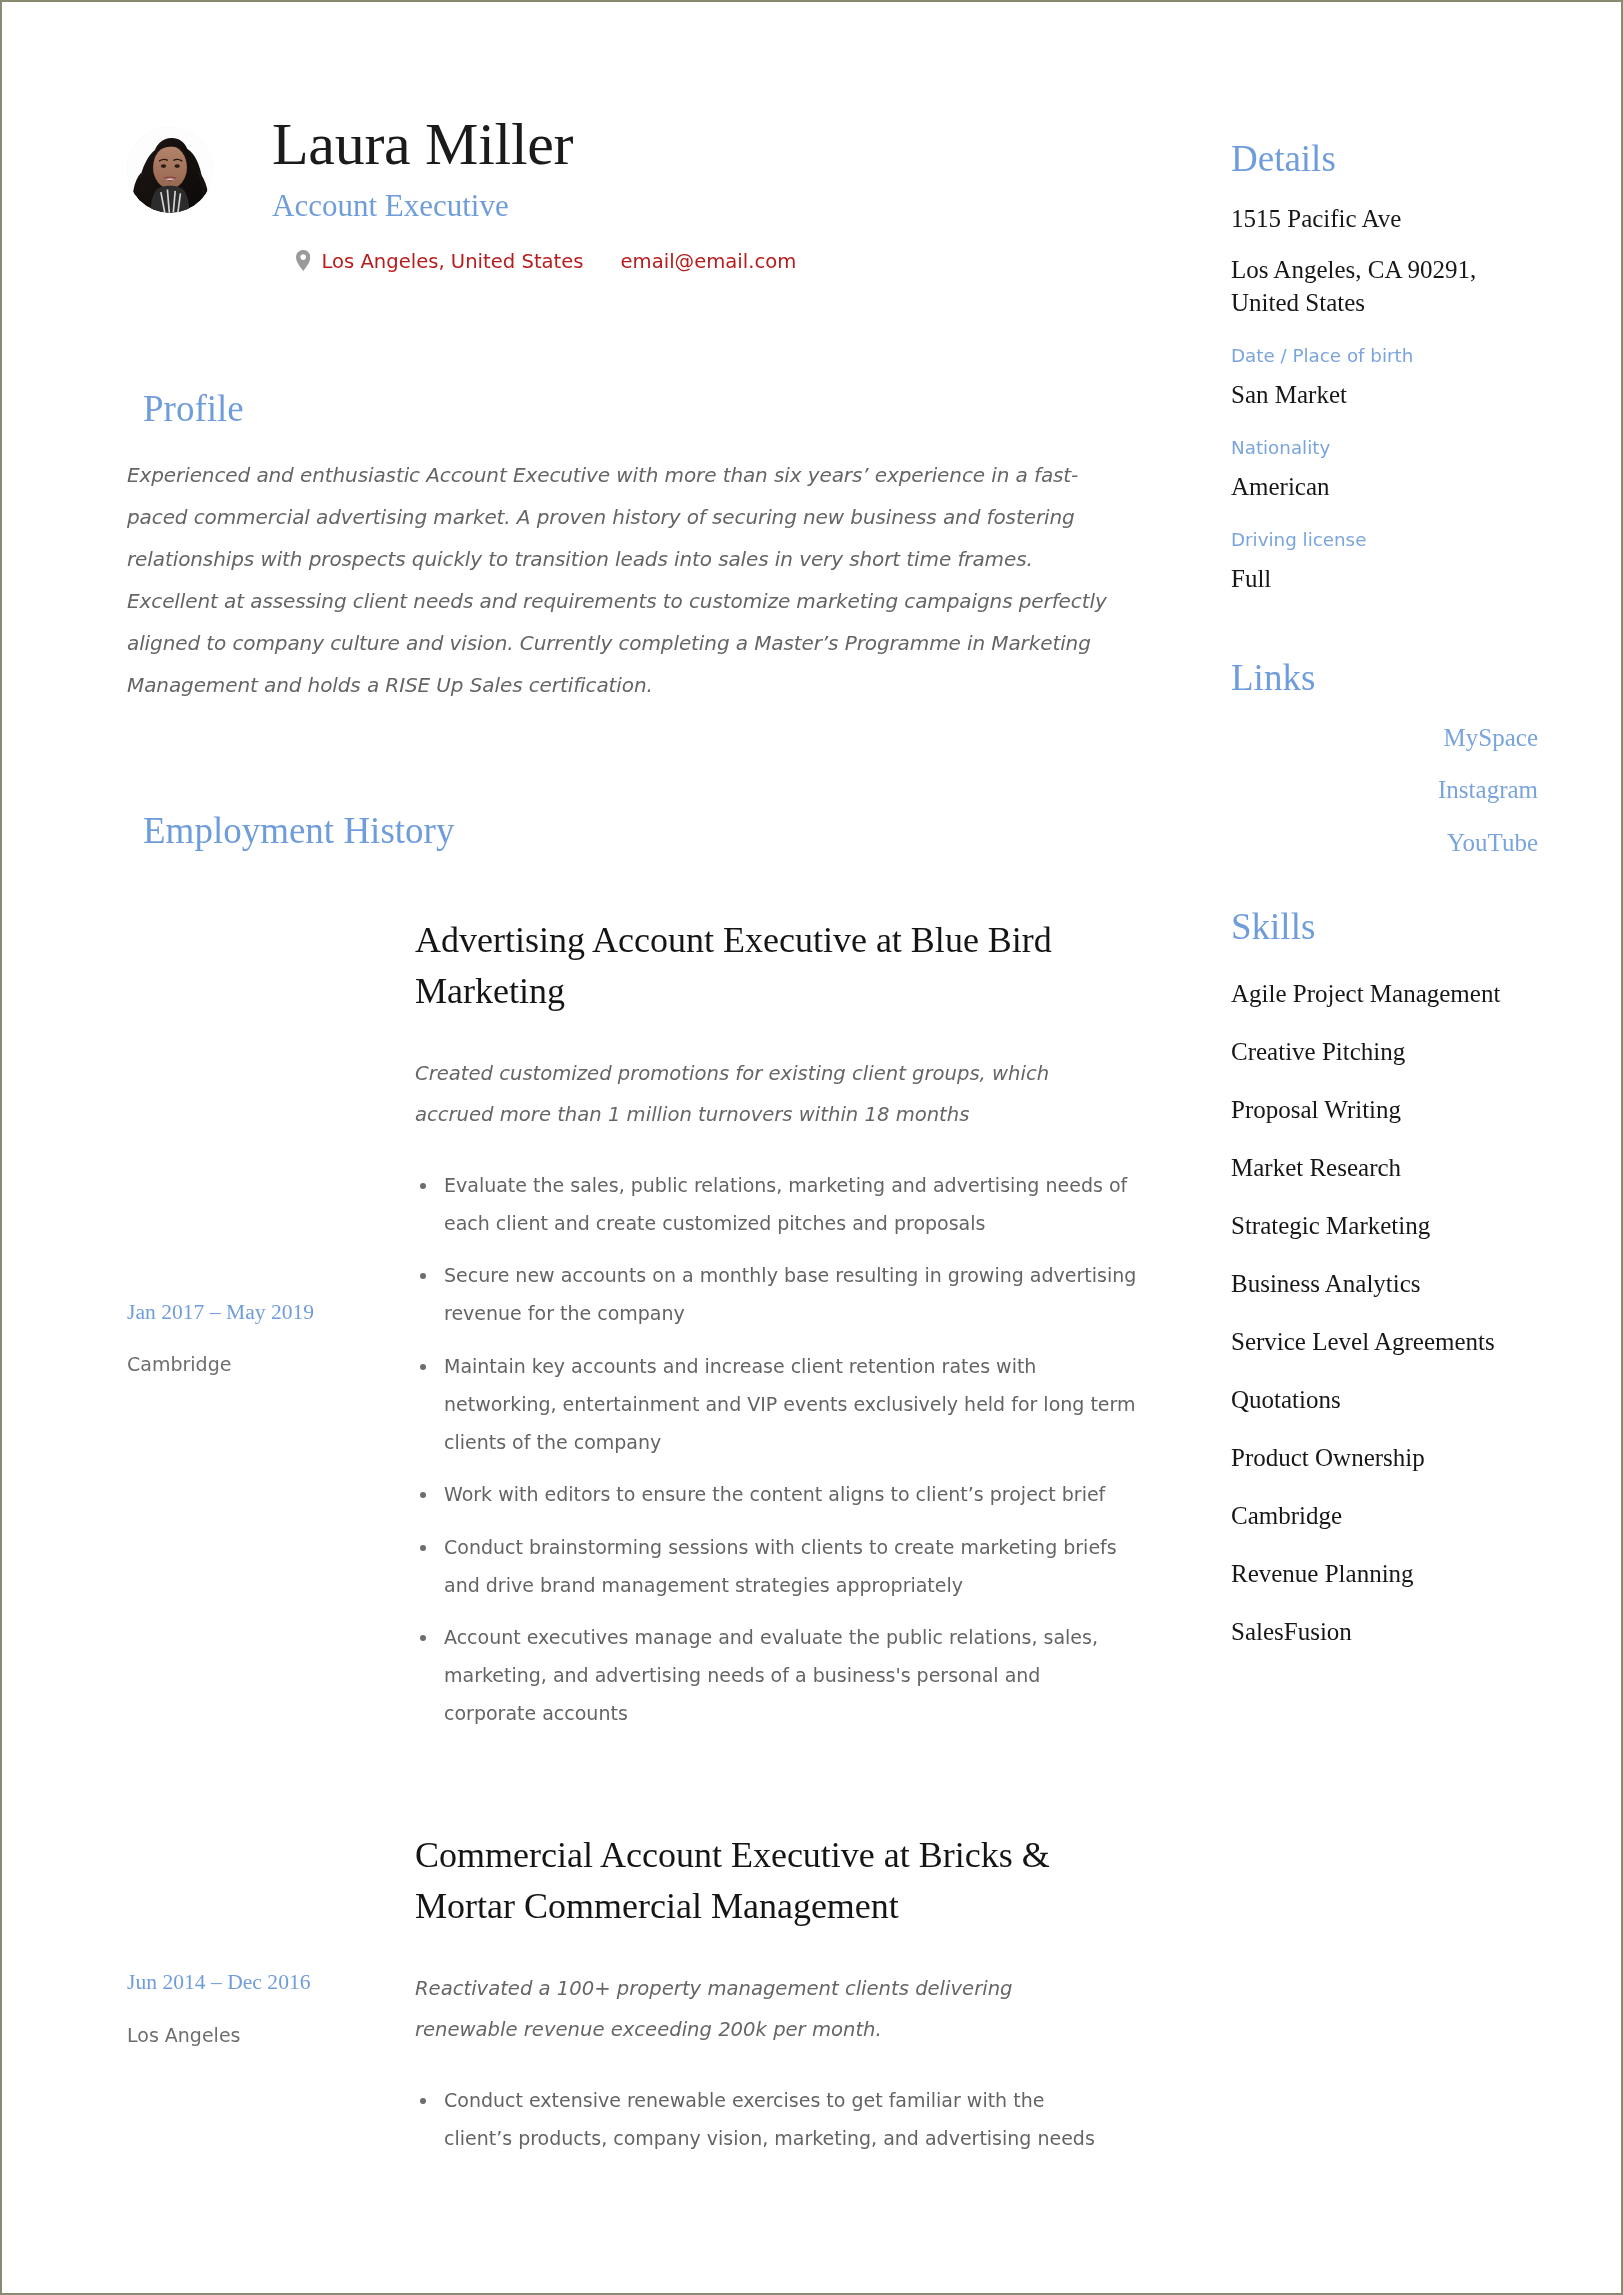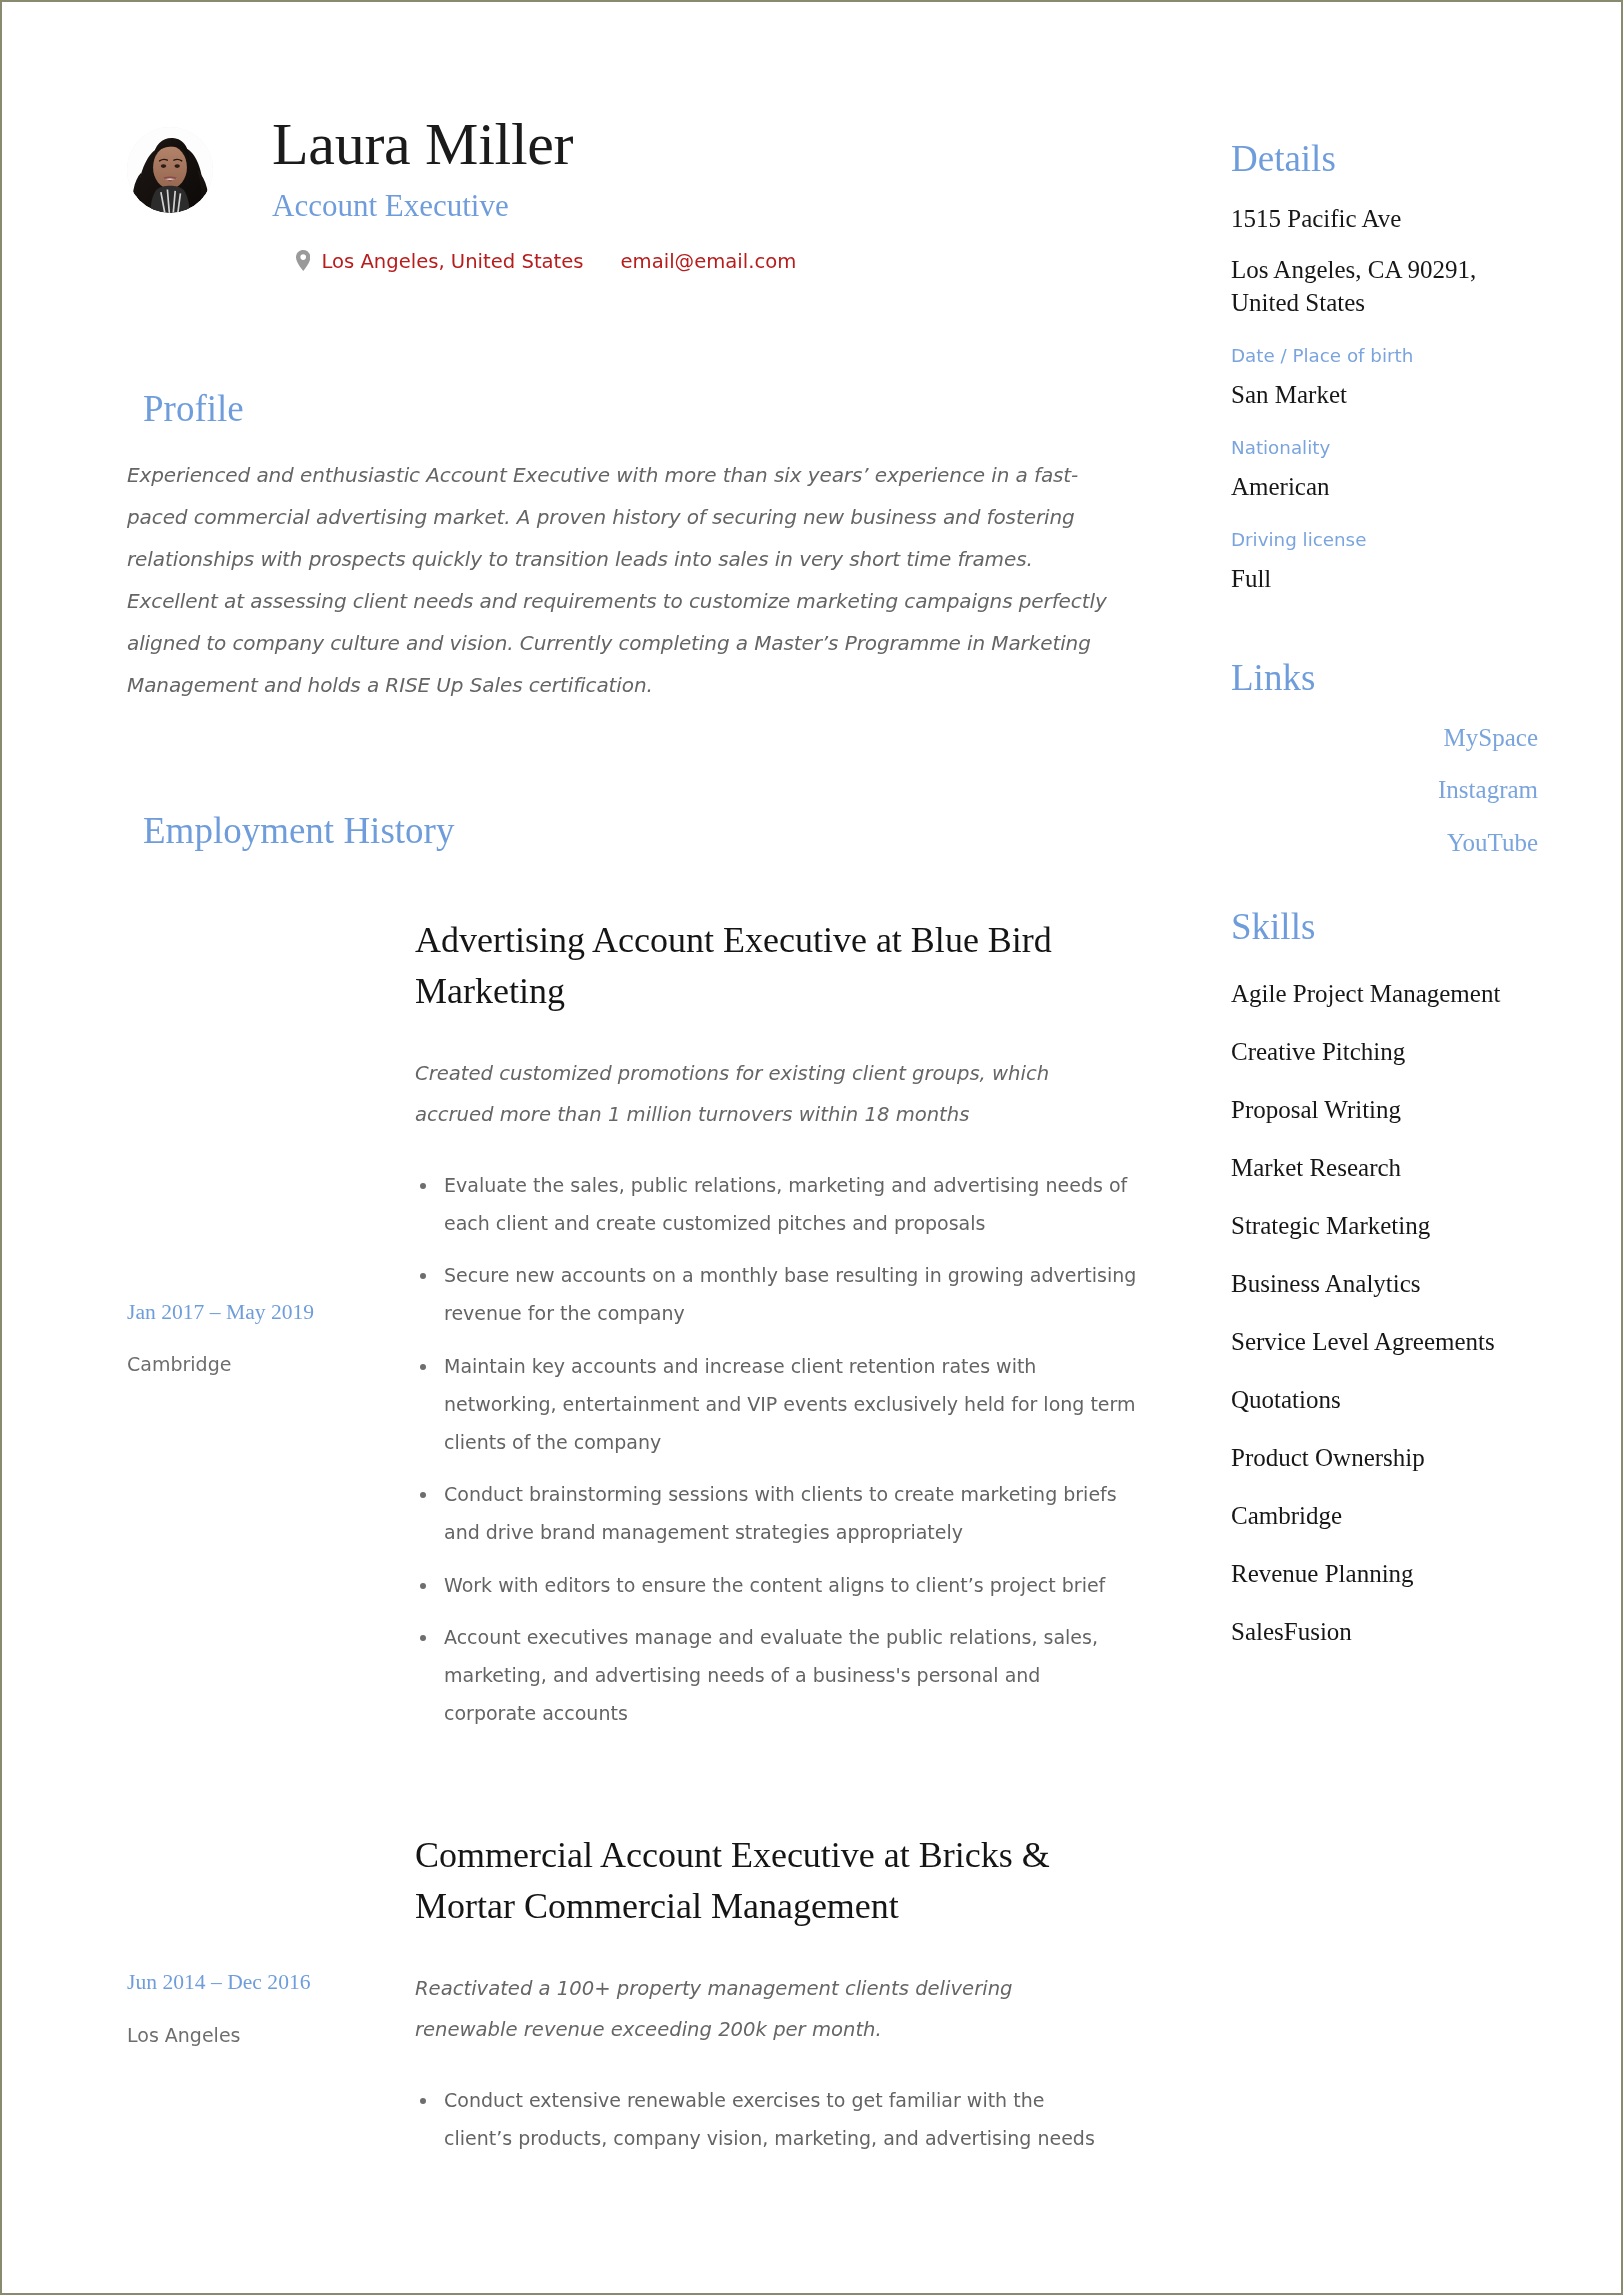--- a/index.html
+++ b/index.html
@@ -323,22 +323,22 @@
             <div class="job-dates">Jan 2017 – May 2019</div>
             <div class="job-location">Cambridge</div>
           </div>
           <div class="job-right">
             <h3 class="job-heading">Advertising Account Executive at Blue Bird Marketing</h3>
             <p class="job-summary">Created customized promotions for existing client groups, which accrued more than 1 million turnovers within 18 months</p>
             <ul class="bullets">
               <li>Evaluate the sales, public relations, marketing and advertising needs of each client and create customized pitches and proposals</li>
               <li>Secure new accounts on a monthly base resulting in growing advertising revenue for the company</li>
               <li>Maintain key accounts and increase client retention rates with networking, entertainment and VIP events exclusively held for long term clients of the company</li>
+              <li>Work with editors to ensure the content aligns to client’s project brief</li>
               <li>Conduct brainstorming sessions with clients to create marketing briefs and drive brand management strategies appropriately</li>
-              <li>Work with editors to ensure the content aligns to client’s project brief</li>
               <li>Account executives manage and evaluate the public relations, sales, marketing, and advertising needs of a business's personal and corporate accounts</li>
             </ul>
           </div>
         </div>
 
         <div class="job" style="margin-top:84px;">
           <div class="job-left">
             <div class="job-dates">Jun 2014 – Dec 2016</div>
             <div class="job-location">Los Angeles</div>
           </div>

